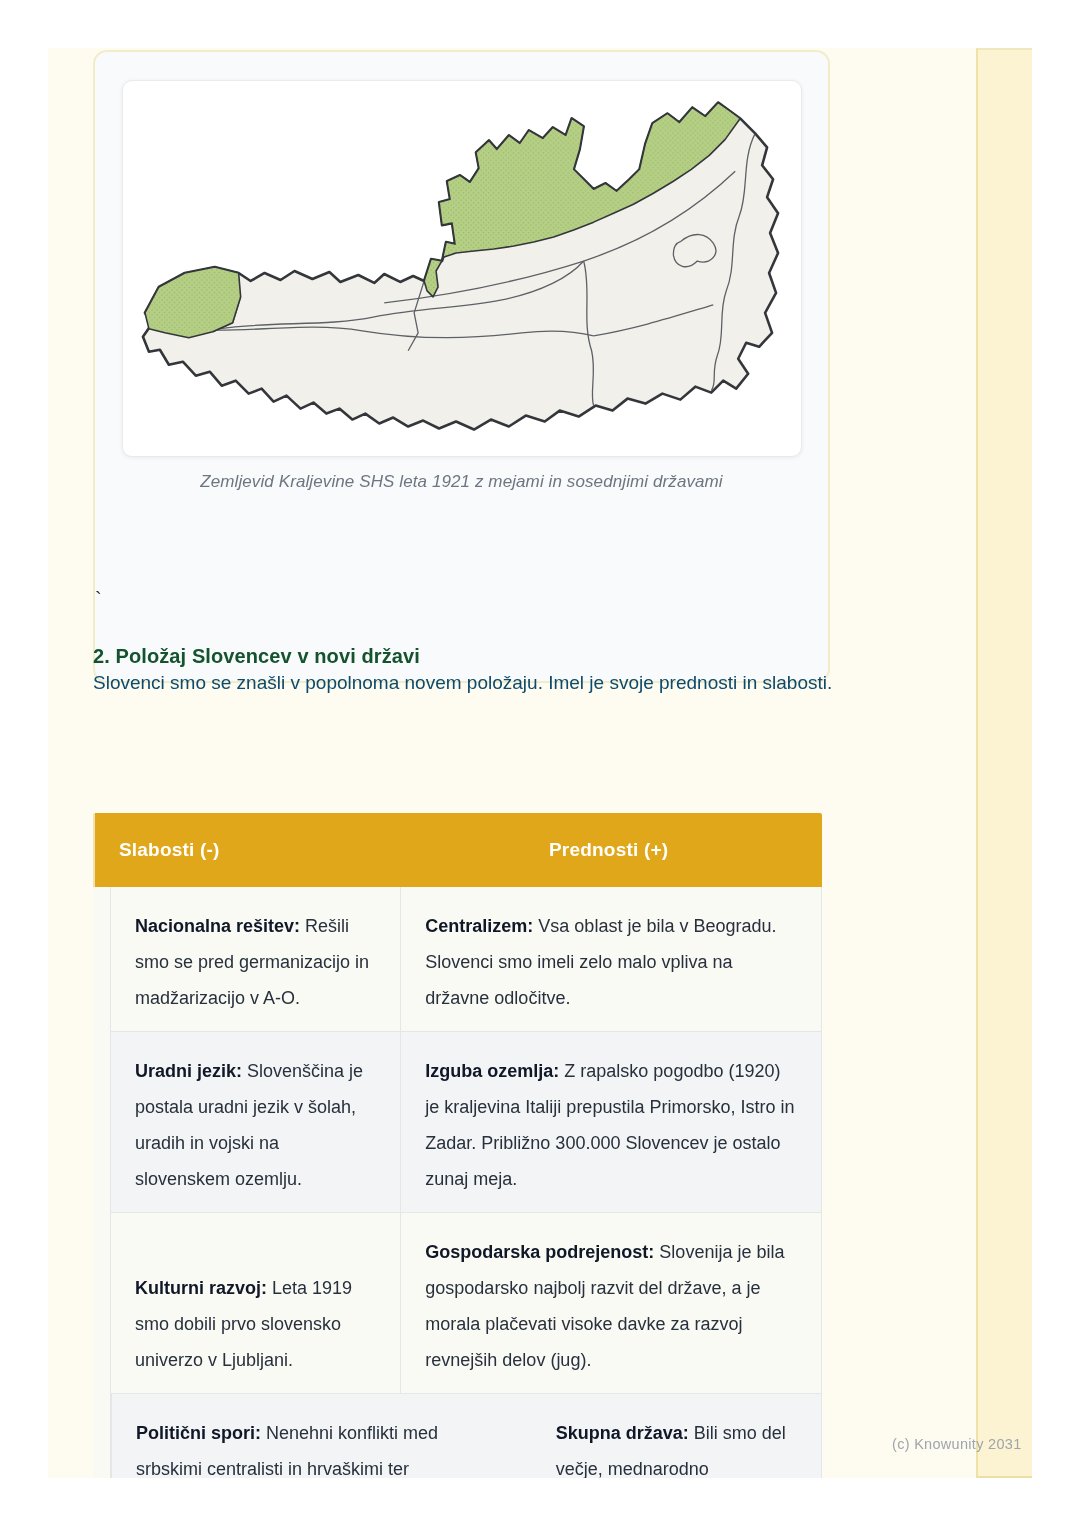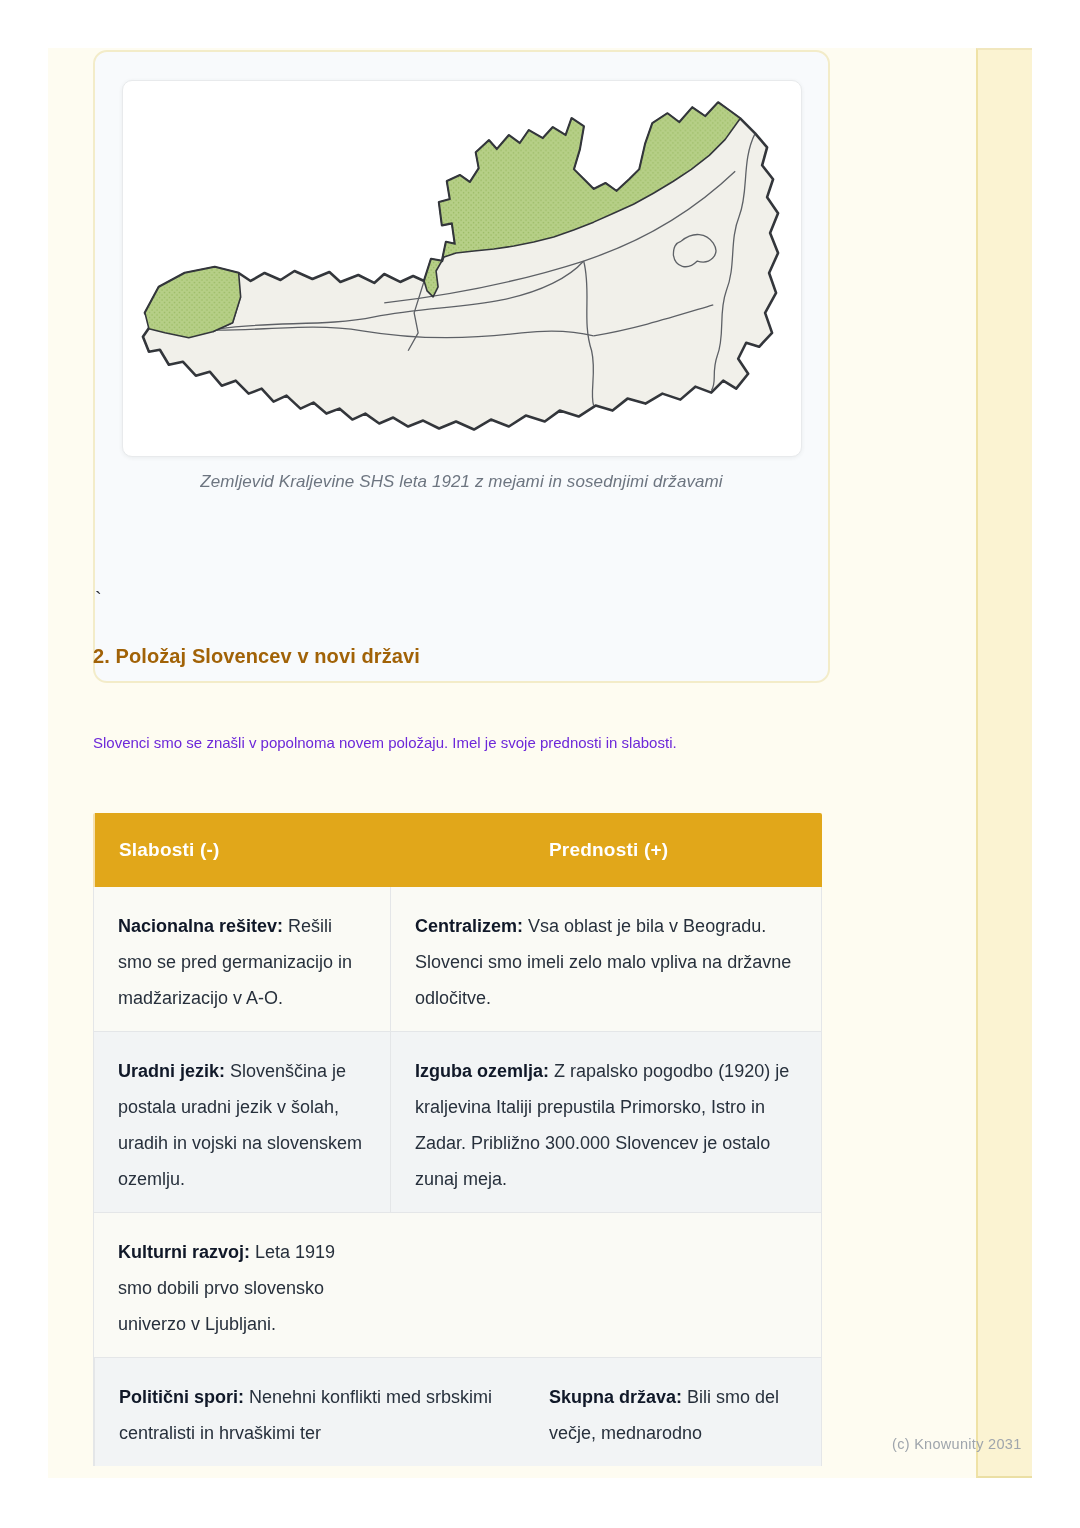--- a/index.html
+++ b/index.html
@@ -17,32 +17,32 @@
   .figure-card{position:absolute;left:45px;top:2px;width:737px;height:633px;background:#F8FAFC;
                border:2px solid #F3ECC9;border-radius:14px;box-sizing:border-box;}
   .map-card{position:absolute;left:27px;top:28px;width:680px;height:377px;background:#FFFFFF;
             border:1px solid #E8EAEC;border-radius:10px;box-sizing:border-box;box-shadow:0 1px 4px rgba(40,50,60,.07);overflow:hidden;}
   .map-card svg{display:block;width:100%;height:100%;}
   .caption{position:absolute;left:0;top:420px;width:100%;text-align:center;font-style:italic;
            font-size:17px;color:#6D7580;letter-spacing:.1px;}
 
   .stray{position:absolute;left:47px;top:540px;font-size:20px;color:#2b2f36;}
 
-  .heading{position:absolute;left:45px;top:597px;margin:0;font-size:20px;font-weight:bold;color:#a16207;letter-spacing:.1px;}
+  .heading{position:absolute;left:45px;top:597px;margin:0;font-size:20px;font-weight:bold;color:#14532d;letter-spacing:.1px;}
 
-  .para{position:absolute;left:45px;top:676px;width:748px;margin:0;font-size:15px;line-height:37px;color:#6d28d9;}
+  .para{position:absolute;left:45px;top:616px;width:748px;margin:0;font-size:19px;line-height:37px;color:#0c4a6e;}
 
   
   .table{position:absolute;left:45px;top:765px;width:729px;background:#FAFAF5;}
   .thead{display:flex;background:#E1A71A;border-radius:2px 2px 0 0;}
   .th{height:74px;line-height:74px;padding:0 24px;box-sizing:border-box;color:#ffffff;
       font-size:19px;font-weight:600;letter-spacing:.2px;}
   .th.c1{width:297px;}
   .th.c2{width:432px;border-left:2px solid rgba(255,255,255,.65);}
-  .tbody{border-left:1px solid #E4E6E8;border-right:1px solid #E4E6E8;}
+  .tbody{border-left:1px solid #E4E6E8;border-right:1px solid #E4E6E8;margin-left:17px;}
   .tr{display:flex;}
   .tr + .tr{border-top:1px solid #E4E6E8;align-items:flex-end;}
   .td{padding:21px 24px 15px 24px;box-sizing:border-box;font-size:18px;line-height:36px;color:#27303C;}
   .td b{color:#101828;}
   .td.c1{width:296px;}
   .td.c2{width:431px;border-left:1px solid #E4E6E8;}
   .row-a{background:#FAFAF5;}
   .row-b{background:#F2F4F5;}
 
   .watermark{position:absolute;left:892px;top:1436px;font-size:14.5px;color:#9FA5AC;z-index:5;letter-spacing:.3px;}
@@ -111,20 +111,21 @@
         <div class="tr row-a">
           <div class="td c1"><b>Nacionalna rešitev:</b><span> Rešili smo se pred germanizacijo in madžarizacijo v A-O.</span></div>
           <div class="td c2"><b>Centralizem:</b><span> Vsa oblast je bila v Beogradu. Slovenci smo imeli zelo malo vpliva na državne odločitve.</span></div>
         </div>
         <div class="tr row-b">
           <div class="td c1"><b>Uradni jezik:</b><span> Slovenščina je postala uradni jezik v šolah, uradih in vojski na slovenskem ozemlju.</span></div>
           <div class="td c2"><b>Izguba ozemlja:</b><span> Z rapalsko pogodbo (1920) je kraljevina Italiji prepustila Primorsko, Istro in Zadar. Približno 300.000 Slovencev je ostalo zunaj meja.</span></div>
         </div>
         <div class="tr row-a">
           <div class="td c1"><b>Kulturni razvoj:</b><span> Leta 1919 smo dobili prvo slovensko univerzo v Ljubljani.</span></div>
+          <div class="td c2"><b>Gospodarska podrejenost:</b><span> Slovenija je bila gospodarsko najbolj razvit del države, a je morala plačevati visoke davke za razvoj revnejših delov (jug).</span></div>
         </div>
         <div class="tr row-b">
           <div class="td c2"><b>Politični spori:</b><span> Nenehni konflikti med srbskimi centralisti in hrvaškimi ter</span></div>
           <div class="td c1"><b>Skupna država:</b><span> Bili smo del večje, mednarodno</span></div>
         </div>
       </div>
     </div>
 
   </div>
 

